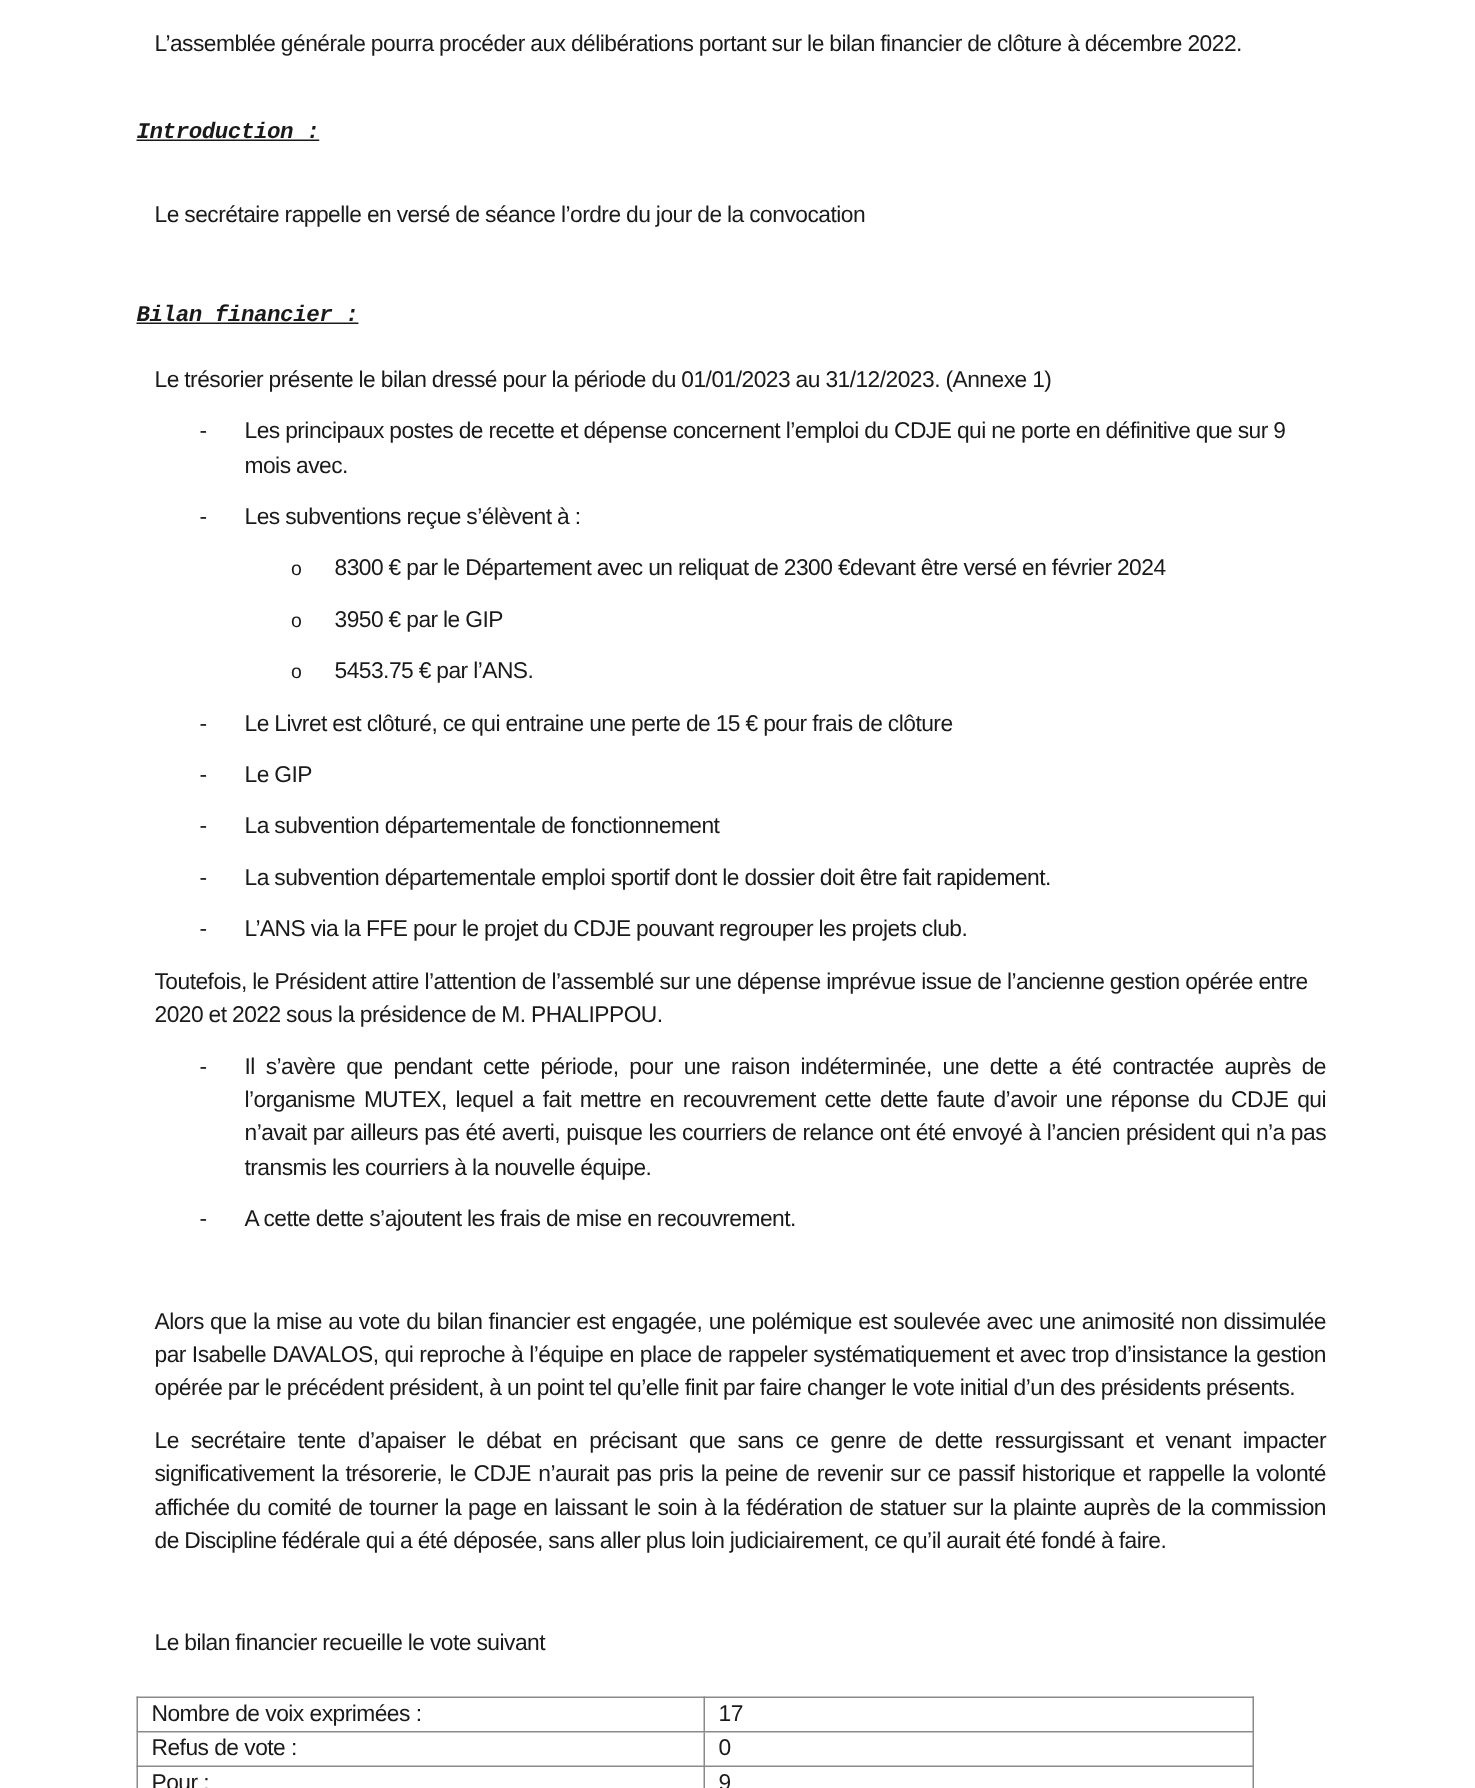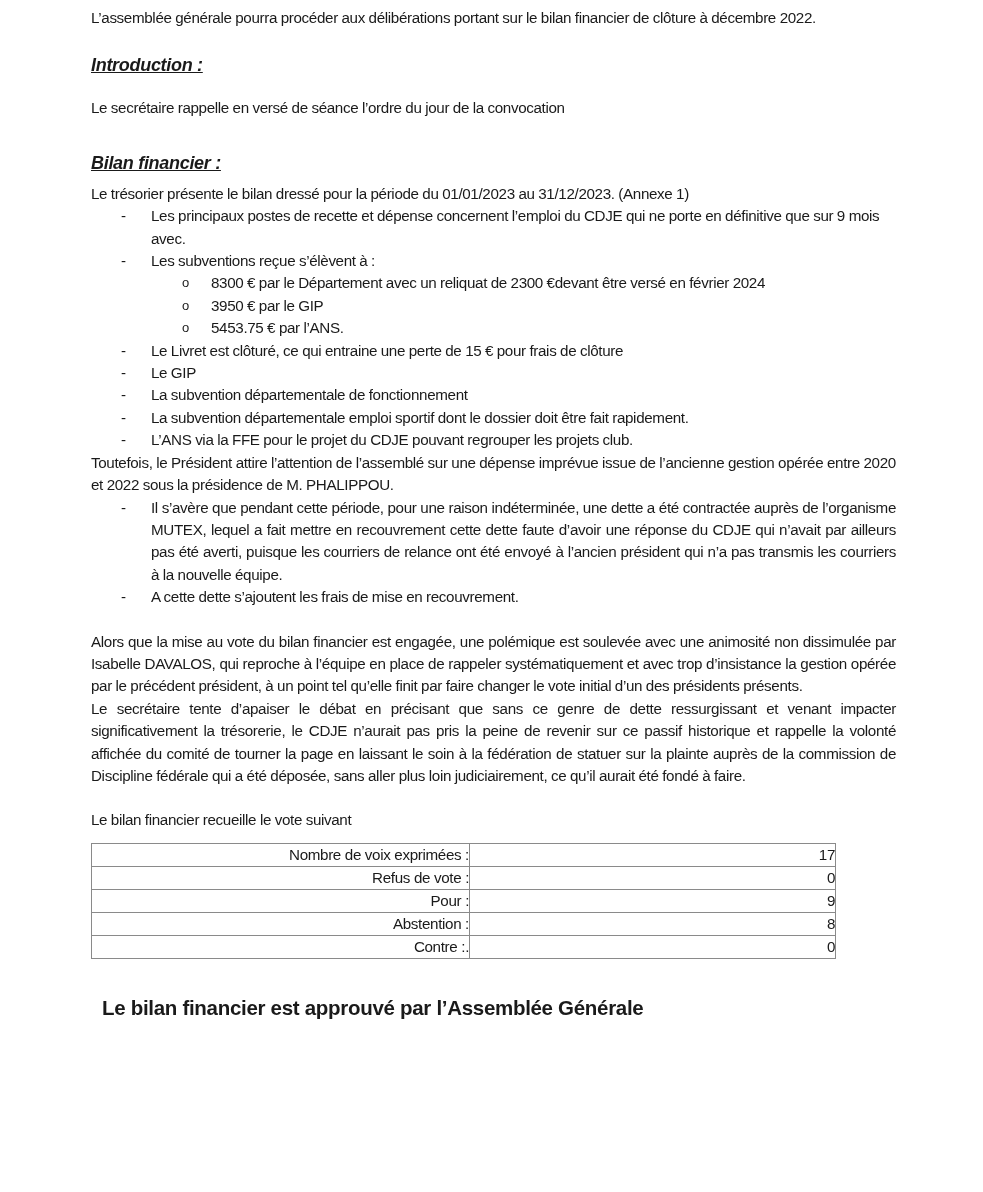--- a/index.html
+++ b/index.html
@@ -3,40 +3,41 @@
   <meta charset="utf-8">
   <style>
     html, body { margin: 0; padding: 0; background: #ffffff; }
     body {
       width: 983px; height: 1192px; position: relative; overflow: hidden;
       font-family: "Liberation Sans", "DejaVu Sans", sans-serif;
       color: #1a1a1a;
     }
     .page { position: absolute; left: 91px; top: 7px; width: 805px; }
     .p {
-      font-size: 15.2px; line-height: 22.4px; margin: 0;
+      font-size: 15.2px; line-height: 22.4px; margin: 12px;
       letter-spacing: -0.35px; word-spacing: -0.2px;
     }
     .justify { text-align: justify; }
     .heading {
-      font-size: 18px; font-weight: bold; font-style: italic;
+      font-size: 15px; font-weight: bold; font-style: italic;
       text-decoration: underline; margin: 0; line-height: 24px;
       letter-spacing: -0.3px;
+      font-family: Liberation Mono, monospace;
     }
     .list { margin: 0; padding: 0; list-style: none; }
     .li { position: relative; padding-left: 60px; }
     .li .marker { position: absolute; left: 30px; top: 0; width: 20px; }
     .sub { position: relative; padding-left: 120px; }
     .sub .marker { position: absolute; left: 91px; top: 0; width: 20px; font-size: 13px; }
     .vote-table {
       border-collapse: collapse; width: 745px; margin: 0;
       font-size: 15.2px; letter-spacing: -0.35px;
     }
     .vote-table td {
-      border: 1.5px solid #8a8a8a; padding: 0 0 0 9px; height: 22px; line-height: 22px; text-align: right;
+      border: 1.5px solid #8a8a8a; padding: 0 0 0 9px; height: 22px; line-height: 22px;
     }
     .vote-table td.label { width: 368px; }
     .final {
       font-size: 20.5px; font-weight: bold; margin: 11px; letter-spacing: -0.3px; line-height: 28px;
     }
   </style>
 </head>
 <body>
 
 <div class="page">

